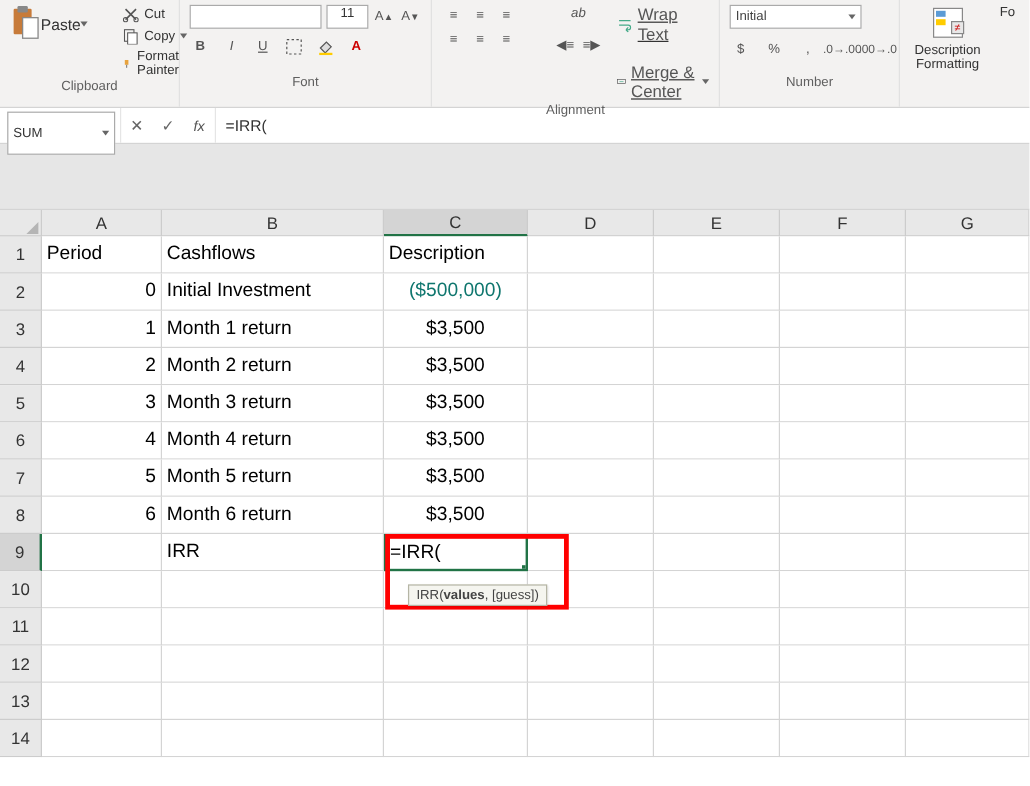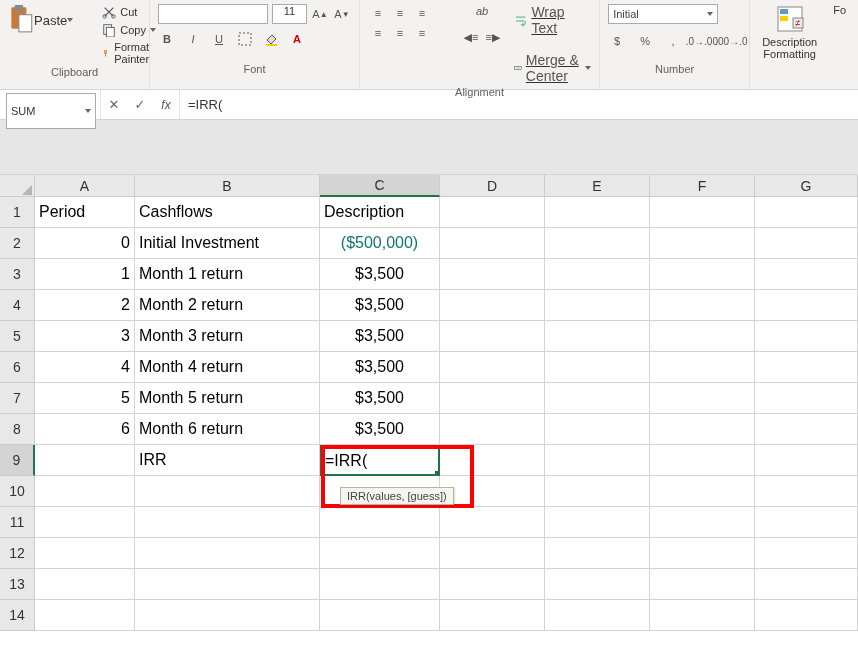--- a/index.html
+++ b/index.html
@@ -291,21 +291,21 @@
     
     .fn-tooltip {
       position: absolute;
       background: #f5f5ef;
       border: 1px solid #b5b5a5;
       font-size: 11px;
       color: #444;
       padding: 2px 6px;
       box-shadow: 1px 1px 2px rgba(0,0,0,0.15);
     }
-    .fn-tooltip .bold-arg { font-weight: normal; }
+    .fn-tooltip .bold-arg { font-weight: bold; }
     .dd-arrow {
       width: 0; height: 0;
       border-left: 3px solid transparent;
       border-right: 3px solid transparent;
       border-top: 4px solid #666;
       display: inline-block;
     }
   </style>
 </head>
 <body>

